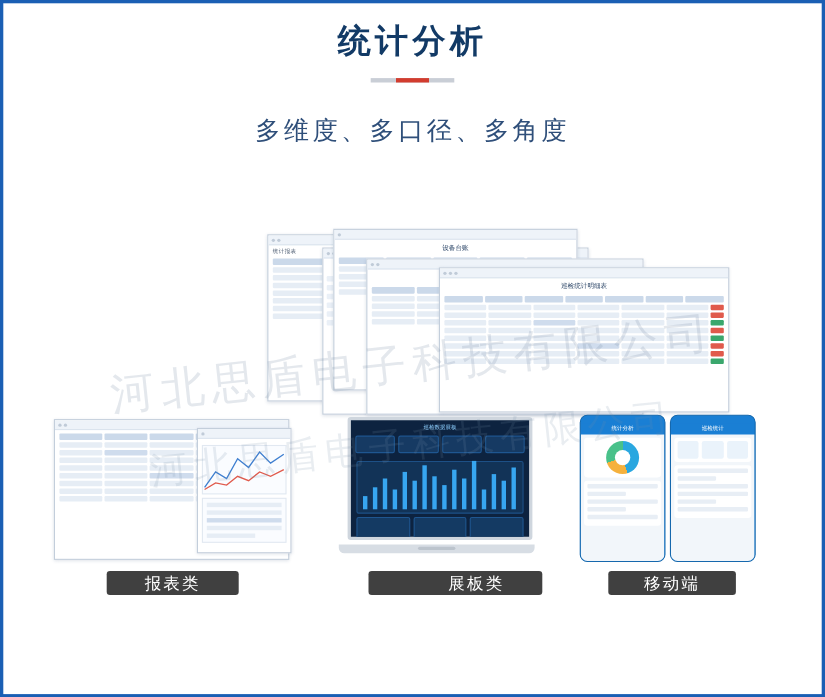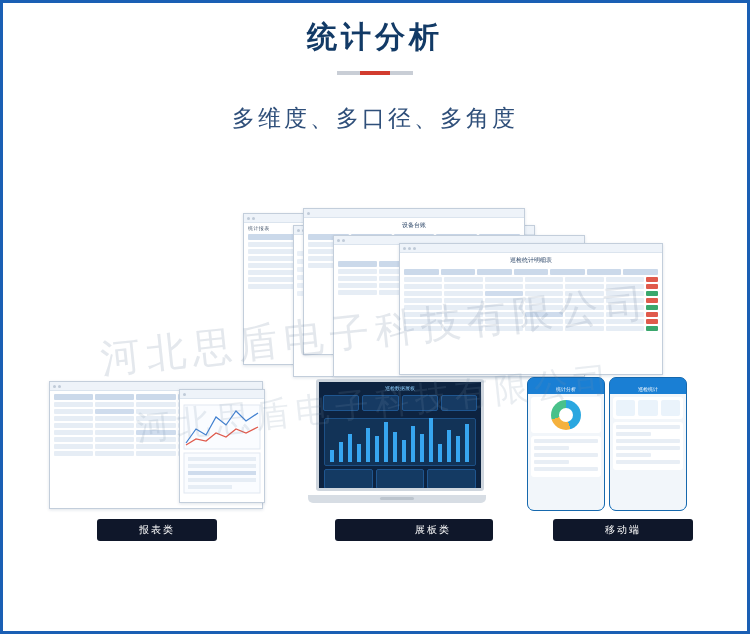--- a/index.html
+++ b/index.html
@@ -76,27 +76,27 @@
   .split{display:flex;height:calc(100% - 8px);}
   .split .right{flex:1;padding:3px;}
   
   .panel{
     position:absolute;background:#fff;border:1px solid #c3cedb;
     box-shadow:0 1px 3px rgba(30,60,100,.14);overflow:hidden;
   }
   .p1{left:46px;top:378px;width:212px;height:126px;}
   .p1b{left:176px;top:386px;width:84px;height:112px;}
   .label-btn{
-    position:absolute;height:22px;border-radius:3px;background:#0f172a;
-    color:#fff;font-size:10px;display:flex;align-items:center;
+    position:absolute;height:22px;border-radius:3px;background:#404040;
+    color:#fff;font-size:15px;display:flex;align-items:center;
     justify-content:center;letter-spacing:2px;
   }
   .lb1{left:94px;top:516px;width:120px;}
   .lb2{left:332px;top:516px;width:120px;padding-left:38px;}
-  .lb3{left:550px;top:516px;width:140px;}
+  .lb3{left:550px;top:516px;width:116px;}
   
   .laptop{position:absolute;left:305px;top:376px;width:178px;height:124px;}
   .screen{
     position:absolute;left:8px;top:0;width:162px;height:106px;
     background:#0d2340;border:3px solid #cfd6de;border-radius:3px;
     overflow:hidden;
   }
   .base{
     position:absolute;left:0;bottom:0;width:178px;height:8px;
     background:#d7dde4;border-radius:0 0 5px 5px;

